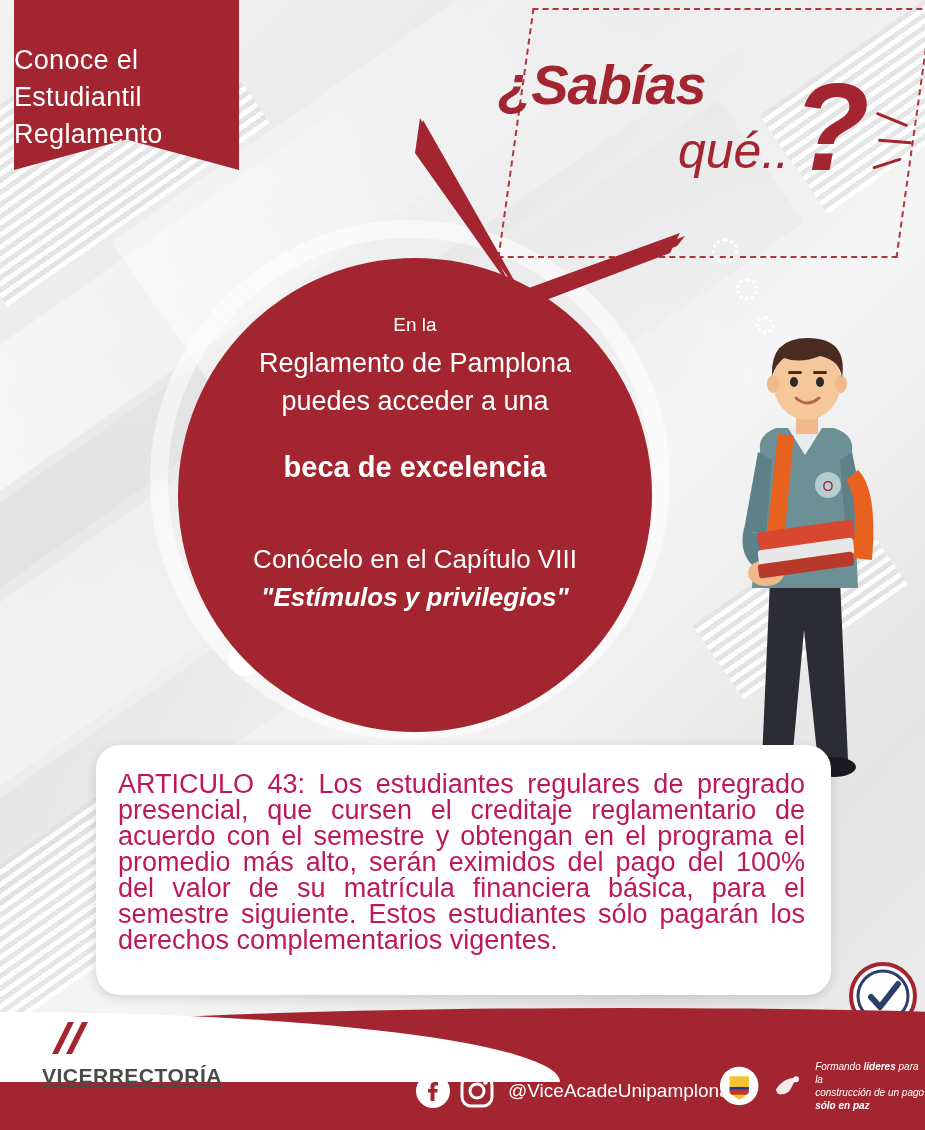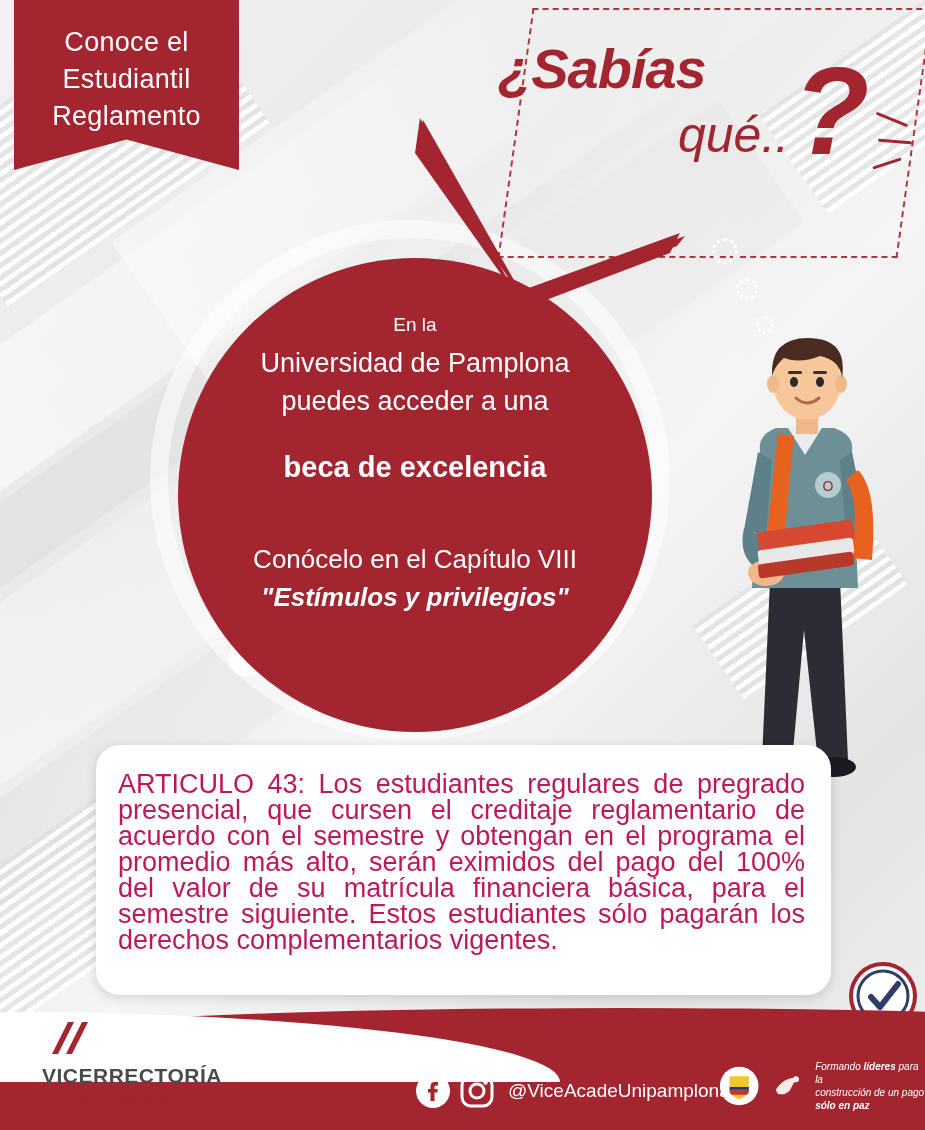--- a/index.html
+++ b/index.html
@@ -50,43 +50,43 @@
     border-radius: 50%;
   }
   .ghost-circle.g1 { width: 520px; height: 520px; left: 150px; top: 220px; }
 
   
   .ribbon {
     position: absolute; left: 14px; top: 0;
     width: 225px; height: 170px;
     background: #a32530;
     color: #fff;
-    text-align: center;
-    padding-top: 24px;
+    text-align: left;
+    padding-top: 42px;
     clip-path: polygon(0 0, 100% 0, 100% 100%, 50% 82%, 0 100%);
     box-shadow: 2px 2px 6px rgba(0,0,0,.18);
   }
   .ribbon-line {
     font-size: 27px;
     line-height: 37px;
     font-weight: 400;
     letter-spacing: .3px;
   }
 
   
   .sabias-box {
     position: absolute;
     left: 515px; top: 8px;
     width: 400px; height: 250px;
     border: 2px dashed #b03540;
     transform: skewX(-8deg);
   }
   .sabias-text {
     position: absolute;
-    left: 488px; top: 36px;
+    left: 488px; top: 52px;
     width: 430px; height: 180px;
     color: #a32530;
   }
   .sabias-1 {
     position: absolute; left: 10px; top: 0;
     font-size: 56px; font-weight: 700; font-style: italic;
     letter-spacing: -1px;
   }
   .sabias-2 {
     position: absolute; left: 190px; top: 70px;
@@ -192,21 +192,21 @@
     transform-origin: left bottom;
   }
   .footer-white-wave {
     position: absolute; left: 0; bottom: 48px;
     width: 560px; height: 70px;
     background: #ffffff;
     border-radius: 0 100% 0 0 / 0 100% 0 0;
   }
   .vice-logo { position: absolute; left: 42px; bottom: 18px; width: 210px; }
   .vice-mark { width: 54px; height: 36px; margin-bottom: 4px; }
-  .vice-t1 { font-size: 21px; font-weight: 700; color: #4a4a4a; letter-spacing: .5px; }
+  .vice-t1 { font-size: 21px; font-weight: 700; color: #4a4a4a; letter-spacing: .5px; text-decoration: underline; }
   .vice-t2 { font-size: 21px; font-weight: 700; color: #a32530; letter-spacing: .5px; }
 
   .social { position: absolute; left: 416px; bottom: 22px; display: flex; align-items: center; gap: 10px; }
   .social-handle { color: #fff; font-size: 19px; margin-left: 4px; }
 
   .gob { position: absolute; left: 718px; bottom: 18px; display: flex; align-items: center; gap: 10px; justify-content: space-between; }
   .gob-text { color: #fff; font-size: 10px; line-height: 13px; font-style: italic; }
   .gob-text b { font-weight: 700; }
   .gob-text .paz { display: block; font-weight: 700; }
 </style>
@@ -249,21 +249,21 @@
     <polygon points="8,2 108,178 270,118 262,128 112,186 2,30" fill="#a32530"></polygon>
   </svg>
 
   <div class="dot d1"></div>
   <div class="dot d2"></div>
   <div class="dot d3"></div>
   <div class="dot-solid ds1"></div>
 
   <div class="red-circle">
     <div class="rc-l1">En la</div>
-    <div class="rc-l2">Universidad de Pamplona</div>
+    <div class="rc-l2">Reglamento de Pamplona</div>
     <div class="rc-l3">puedes acceder a una</div>
     <div class="rc-bold">beca de excelencia</div>
     <div class="rc-gap"></div>
     <div class="rc-chapter">Conócelo en el Capítulo VIII</div>
     <div class="rc-quote">"Estímulos y privilegios"</div>
   </div>
 
   <svg class="student" viewBox="0 0 230 460">
 
     <path d="M70 250 L62 430 L92 432 L104 300 L118 432 L148 430 L140 250 Z" fill="#2c2c34"></path>

